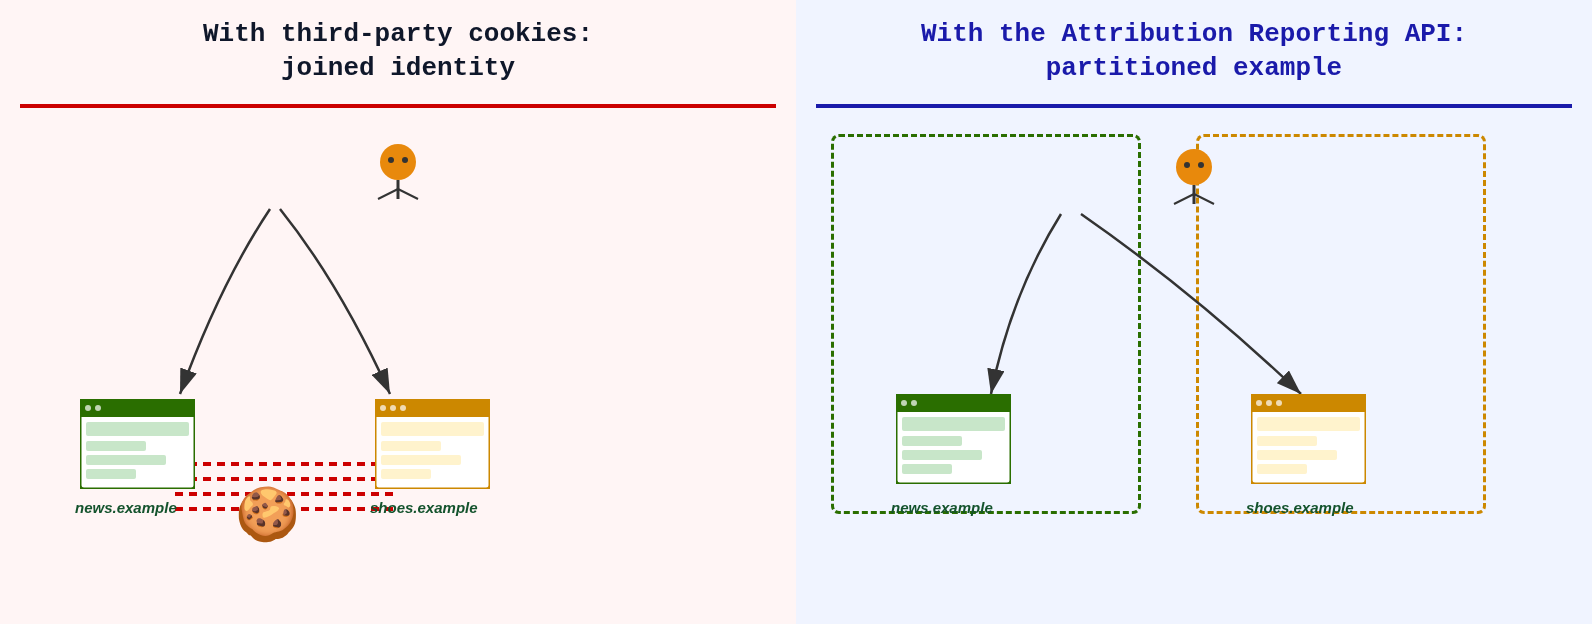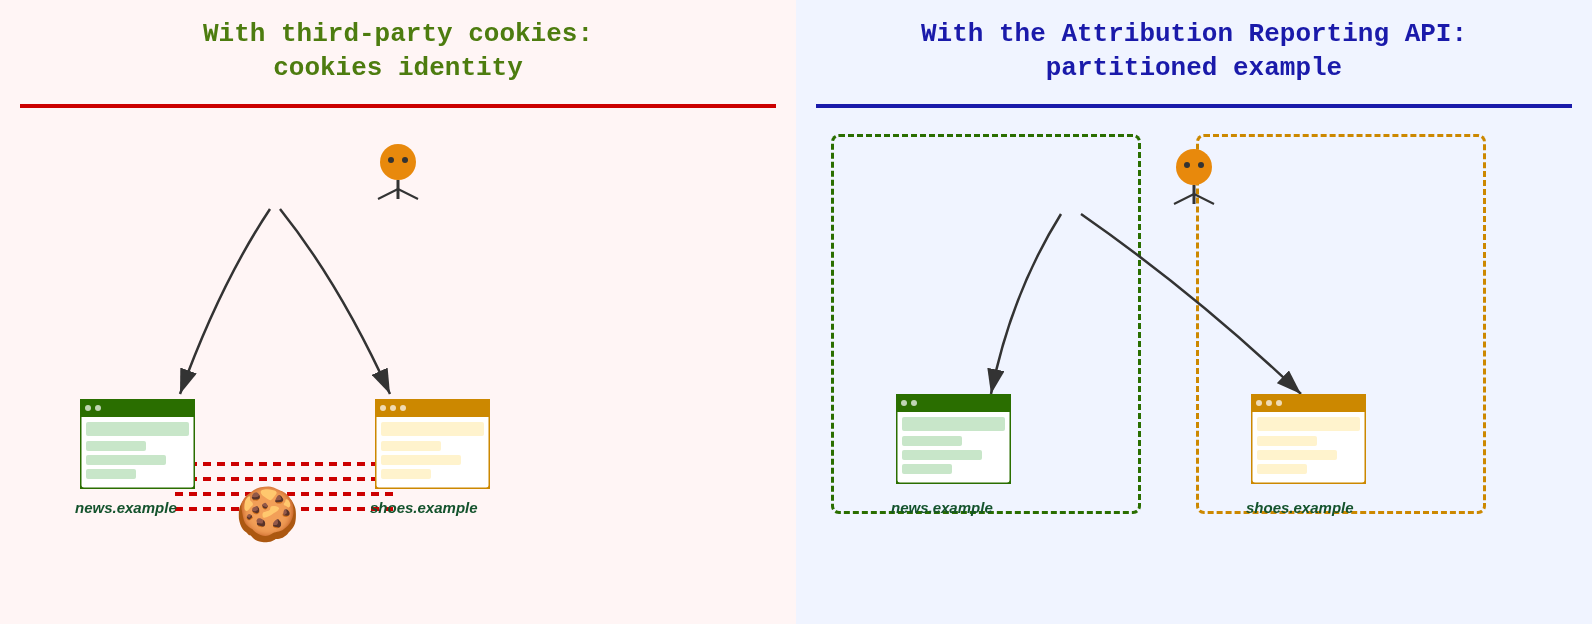--- a/index.html
+++ b/index.html
@@ -31,21 +31,21 @@
     .panel-title {
       text-align: center;
       font-family: 'Courier New', monospace;
       font-size: 26px;
       font-weight: bold;
       padding: 18px 10px 10px 10px;
       line-height: 1.3;
     }
 
     .title-left {
-      color: #4d7c0f;
+      color: #0f172a;
     }
 
     .title-right {
       color: #1a1aaa;
     }
 
     .divider {
       height: 4px;
       margin: 8px 0 16px 0;
     }
@@ -77,21 +77,21 @@
       position: absolute;
       font-size: 48px;
     }
   </style>
 </head>
 <body>
 
 <div class="panel panel-left">
   <div class="panel-title title-left">
     <span>With third-party cookies:</span><br>
-    <span>cookies identity</span>
+    <span>joined identity</span>
   </div>
   <div class="divider divider-left"></div>
   <div class="diagram-area" style="position:relative; height: 430px;">
 
     <svg style="position:absolute; top:20px; left:calc(50% - 30px); width:60px; height:65px;">
 
       <circle cx="30" cy="18" r="18" fill="#e8890c"></circle>
 
       <circle cx="23" cy="16" r="3" fill="#333"></circle>
       <circle cx="37" cy="16" r="3" fill="#333"></circle>

